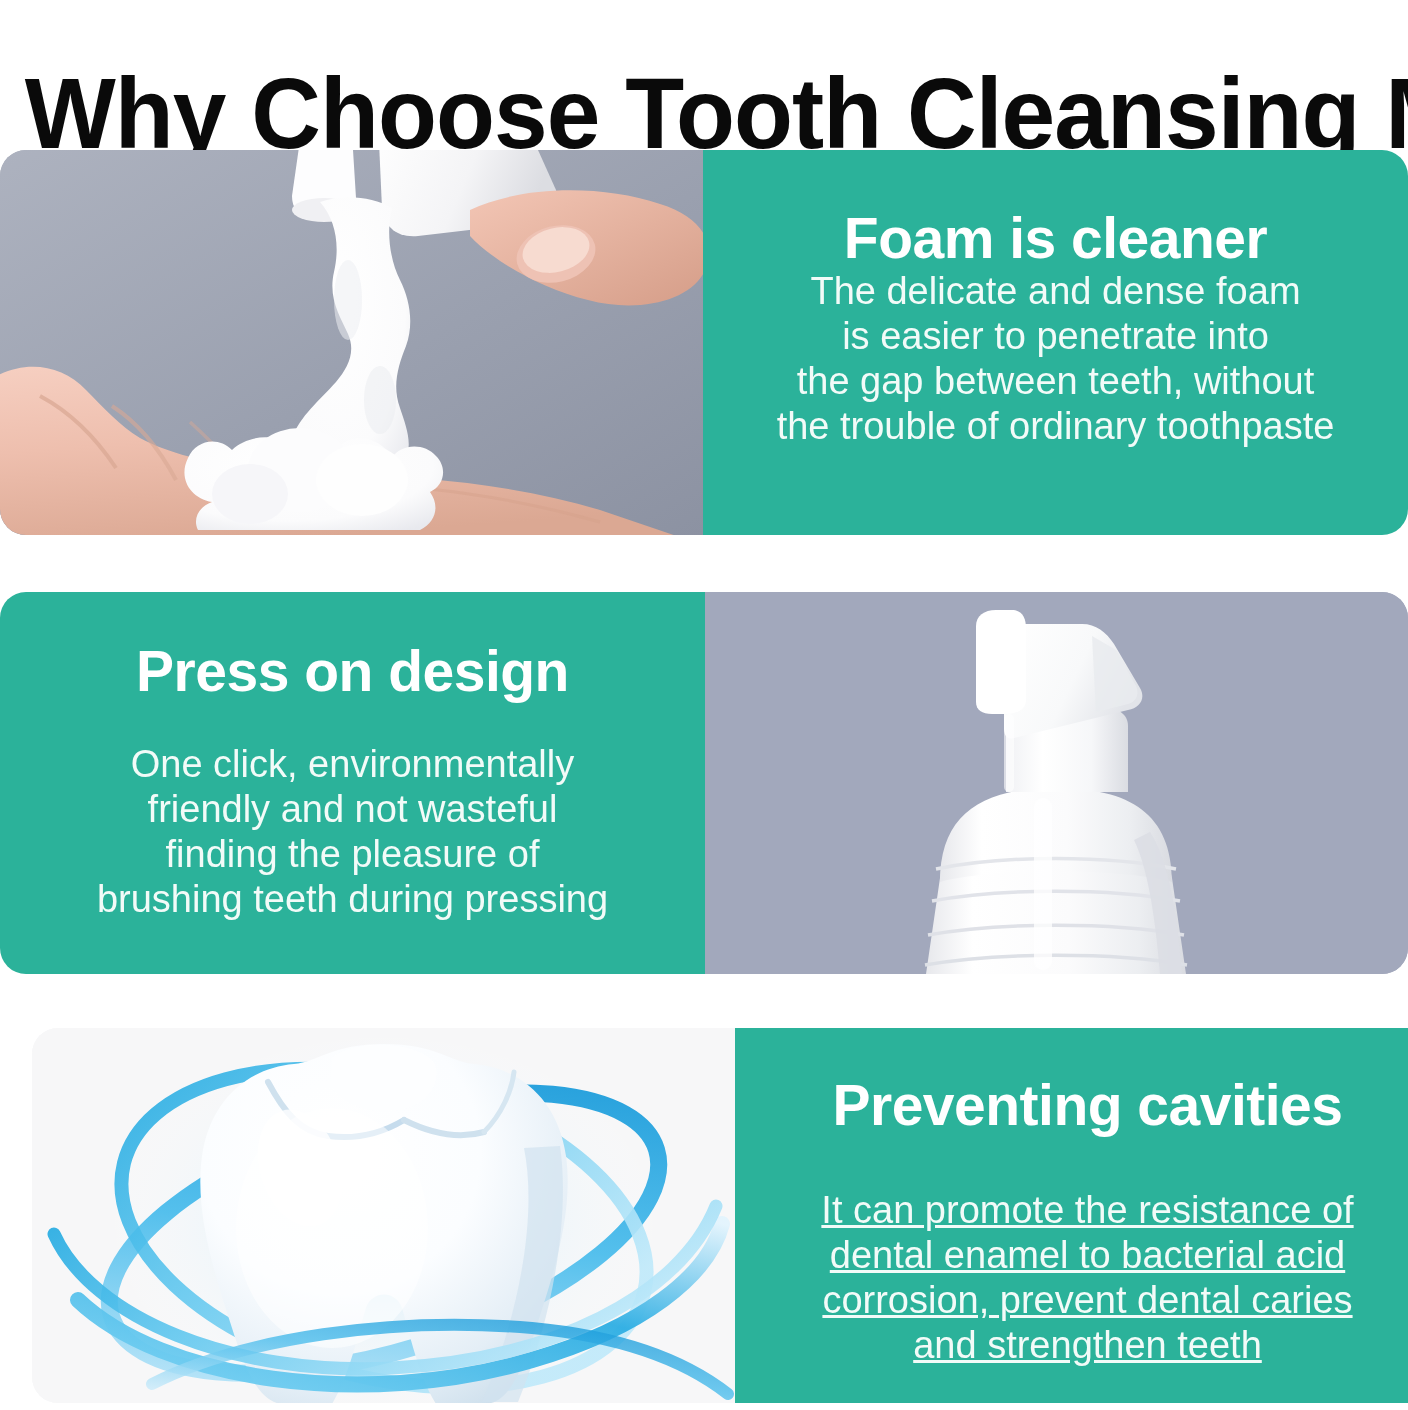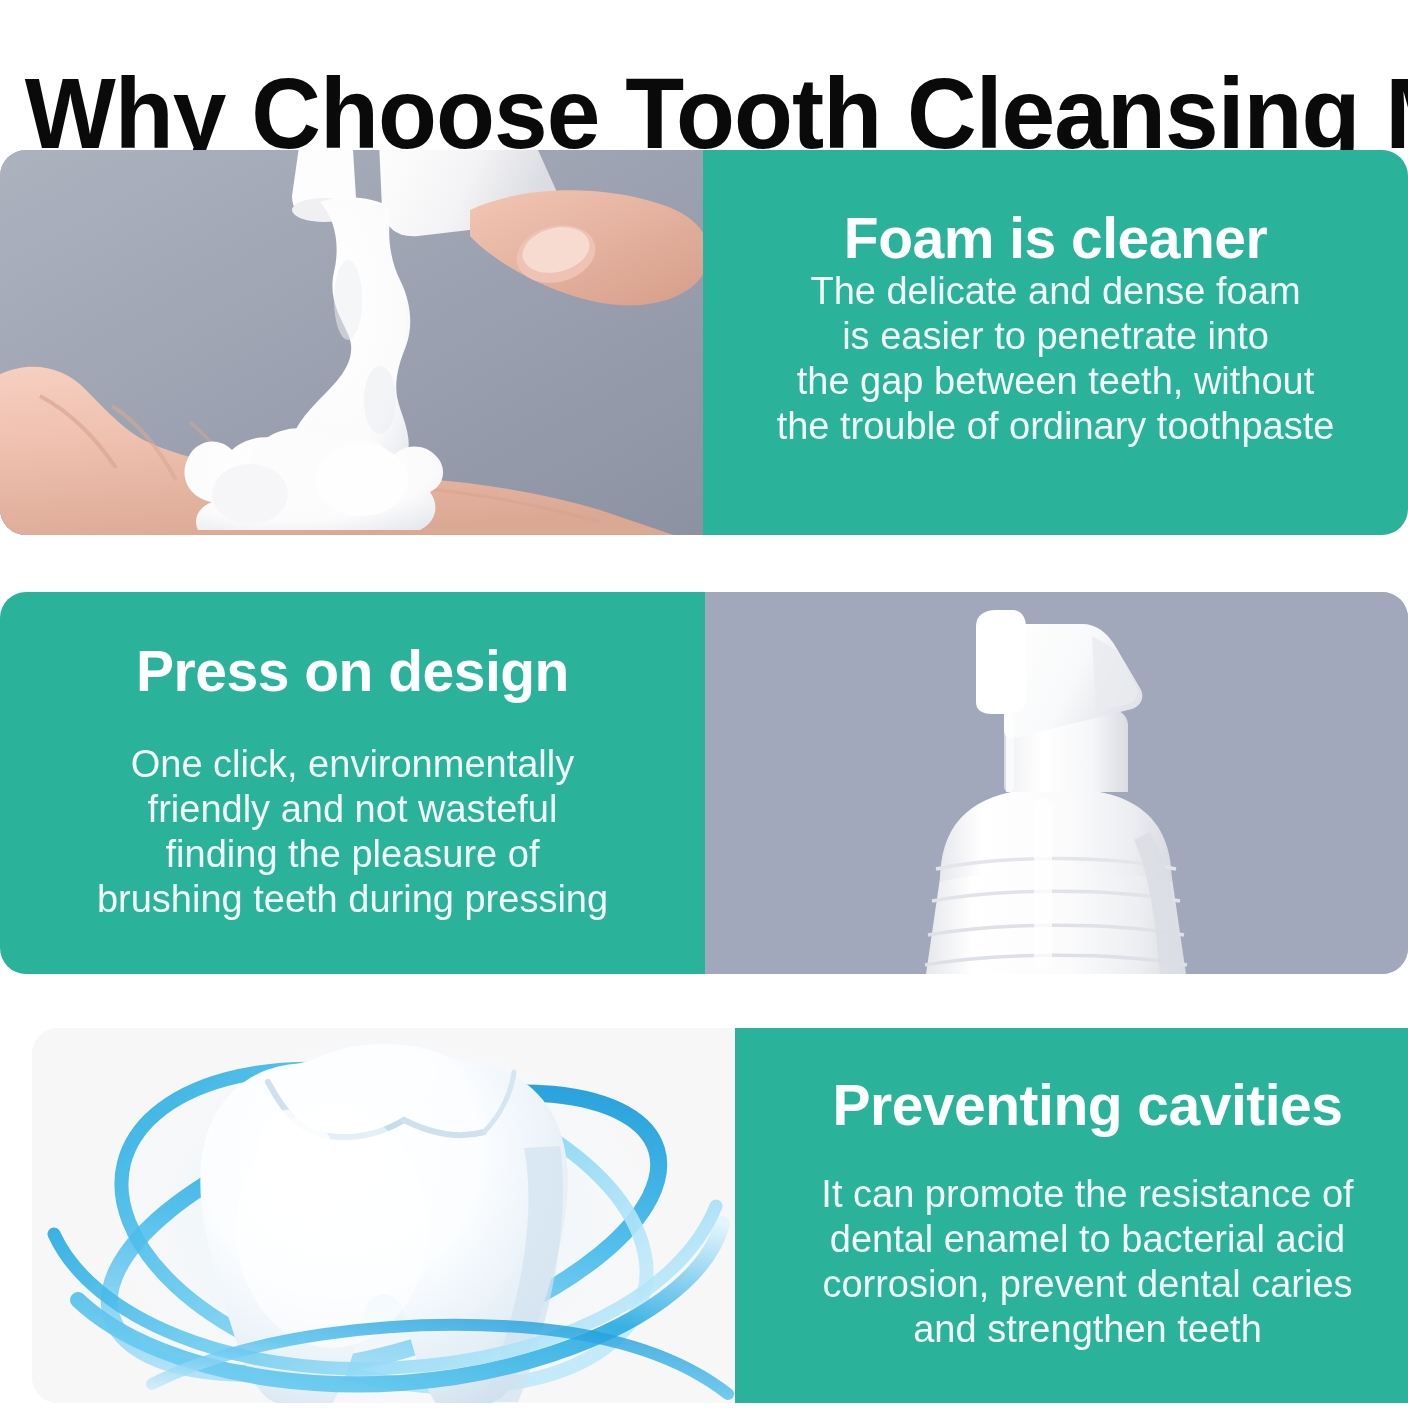--- a/index.html
+++ b/index.html
@@ -91,21 +91,21 @@
     text-align: center;
     margin: 0;
     padding: 0;
     white-space: pre-line;
   }
   #row1 .panel-heading { margin-top: 57px; }
   #row1 .panel-body    { }
   #row2 .panel-heading { margin-top: 48px; }
   #row2 .panel-body    { margin-top: 40px; }
   #row3 .panel-heading { margin-top: 46px; }
-  #row3 .panel-body    { margin-top: 36px; }
+  #row3 .panel-body    { margin-top: 52px; text-decoration: underline; }
 
   
   .photo-foam {
     background: linear-gradient(160deg,#a8adba 0%, #9aa0af 45%, #8e94a4 100%);
   }
   .photo-foam svg { display:block; width:100%; height:100%; }
 
   
   .photo-pump { background: #a2a8bc; }
   .photo-pump svg { display:block; width:100%; height:100%; }

